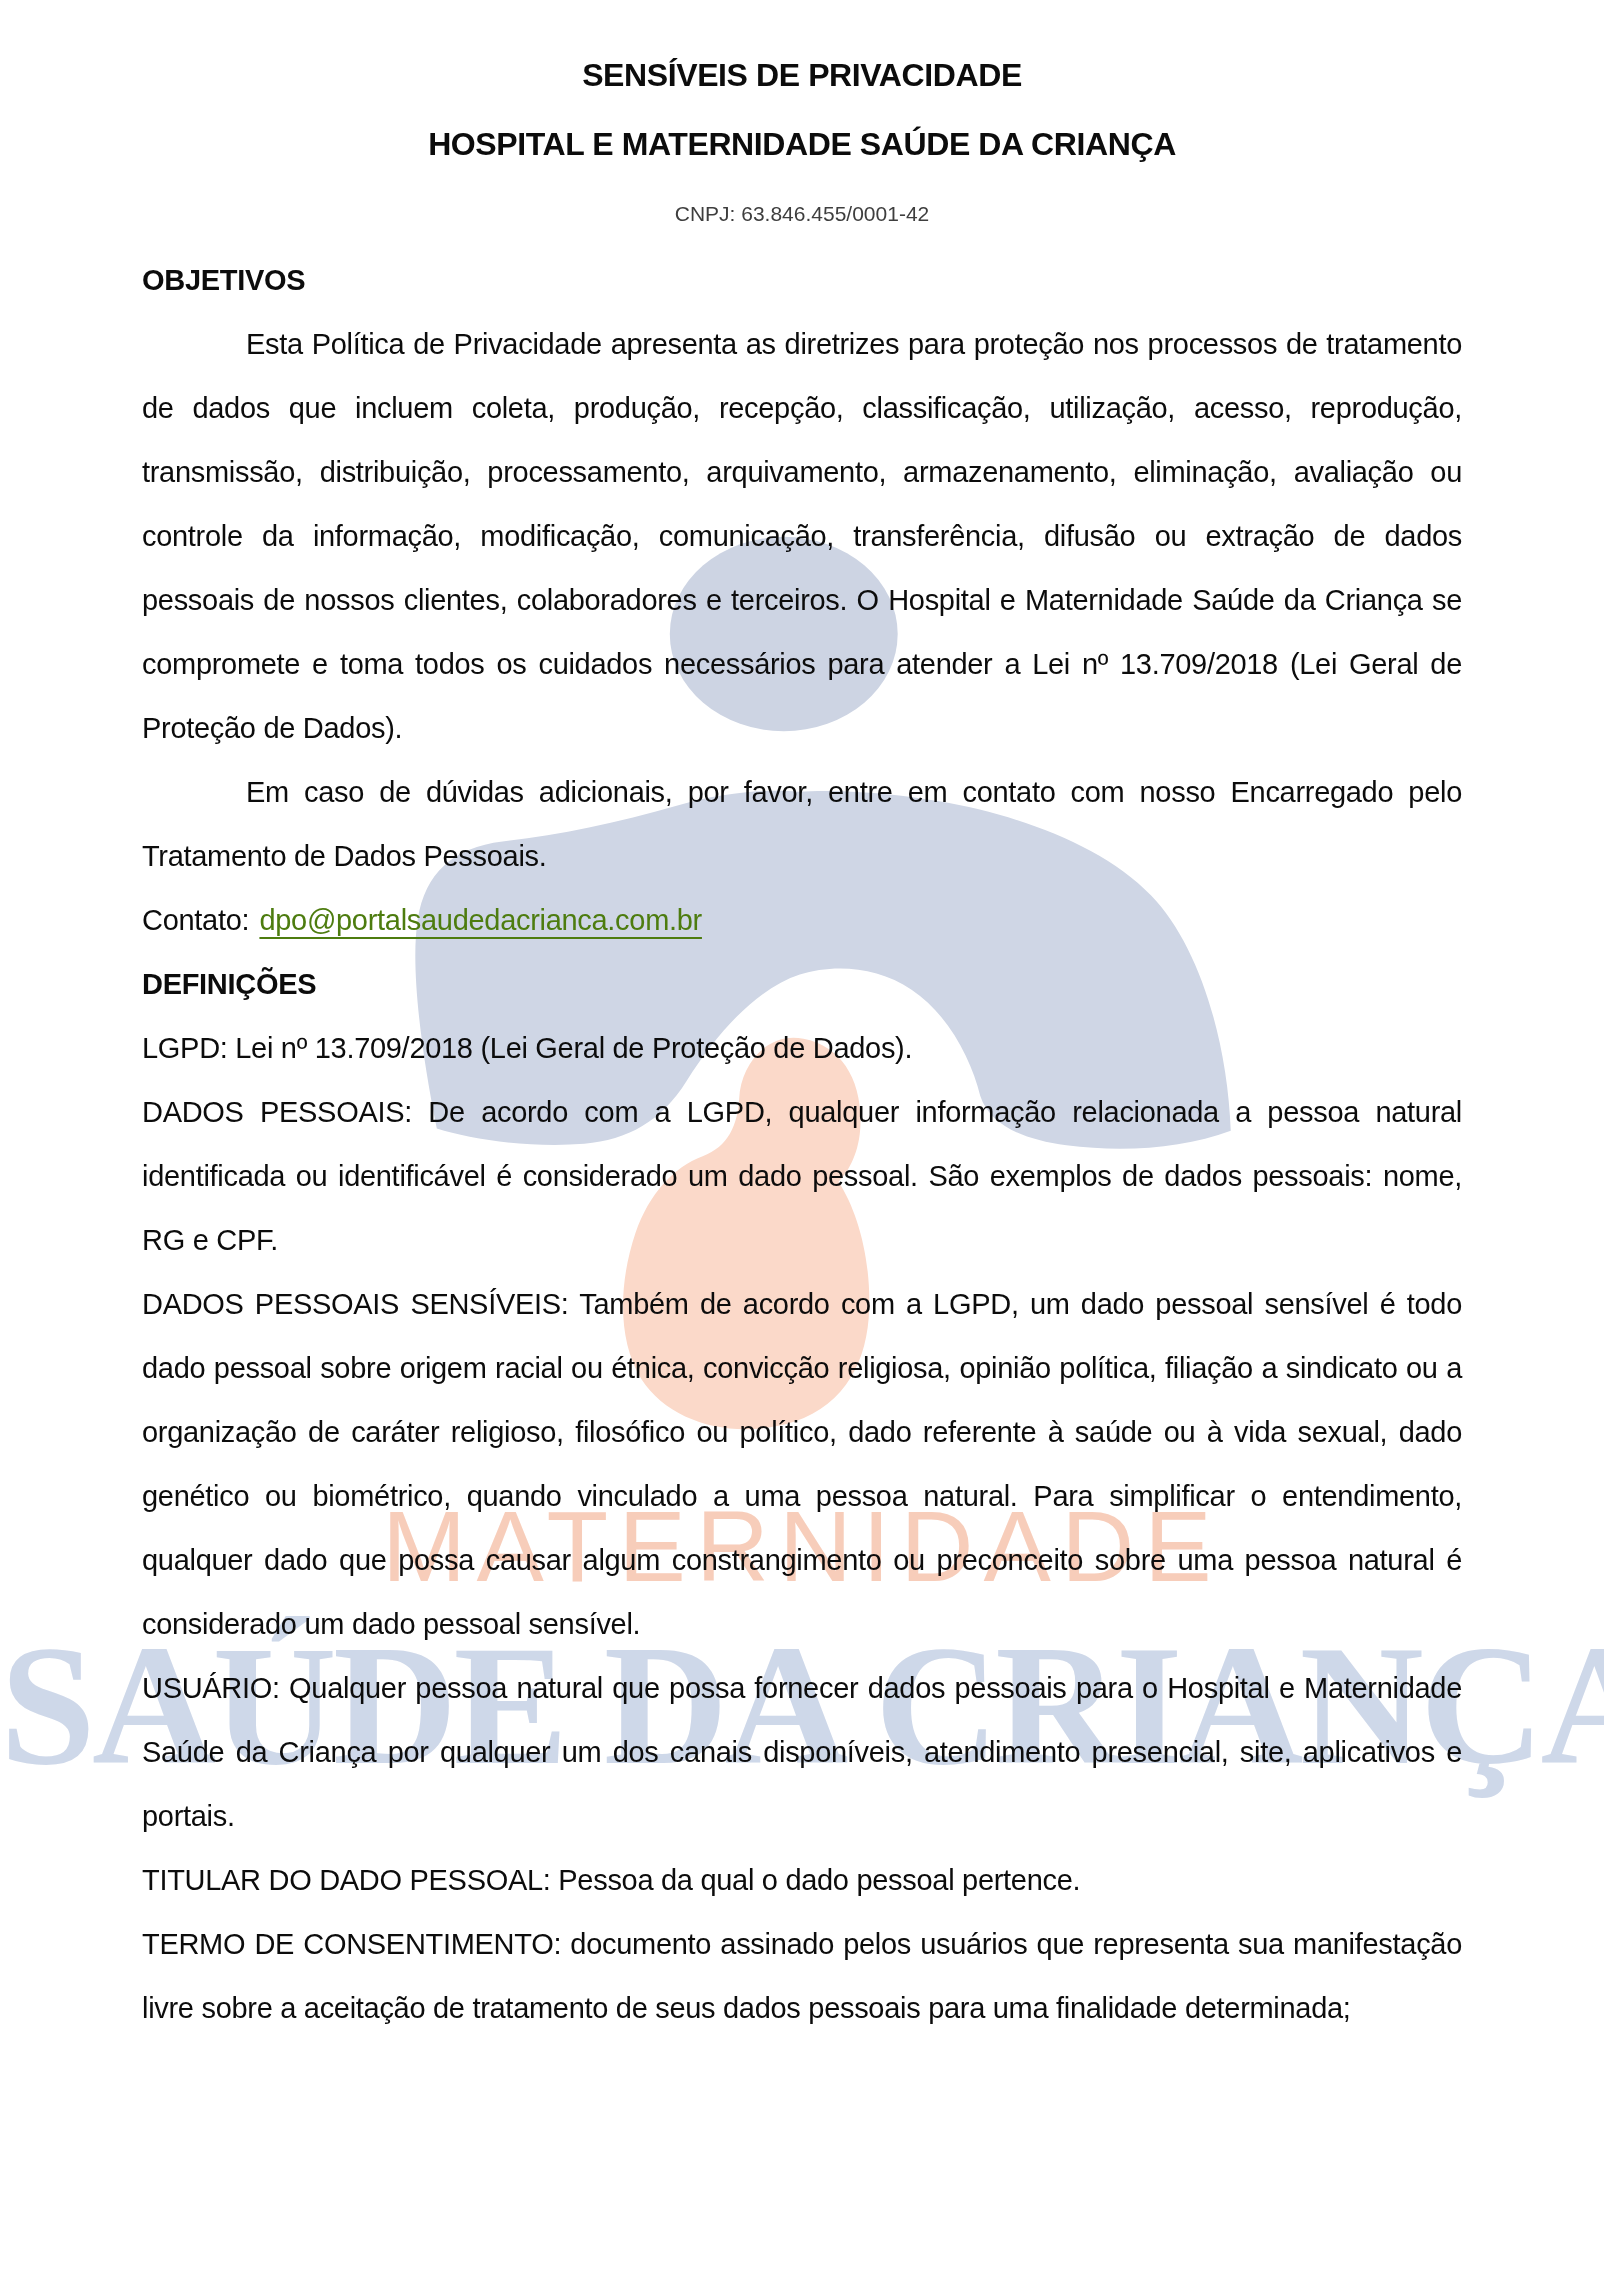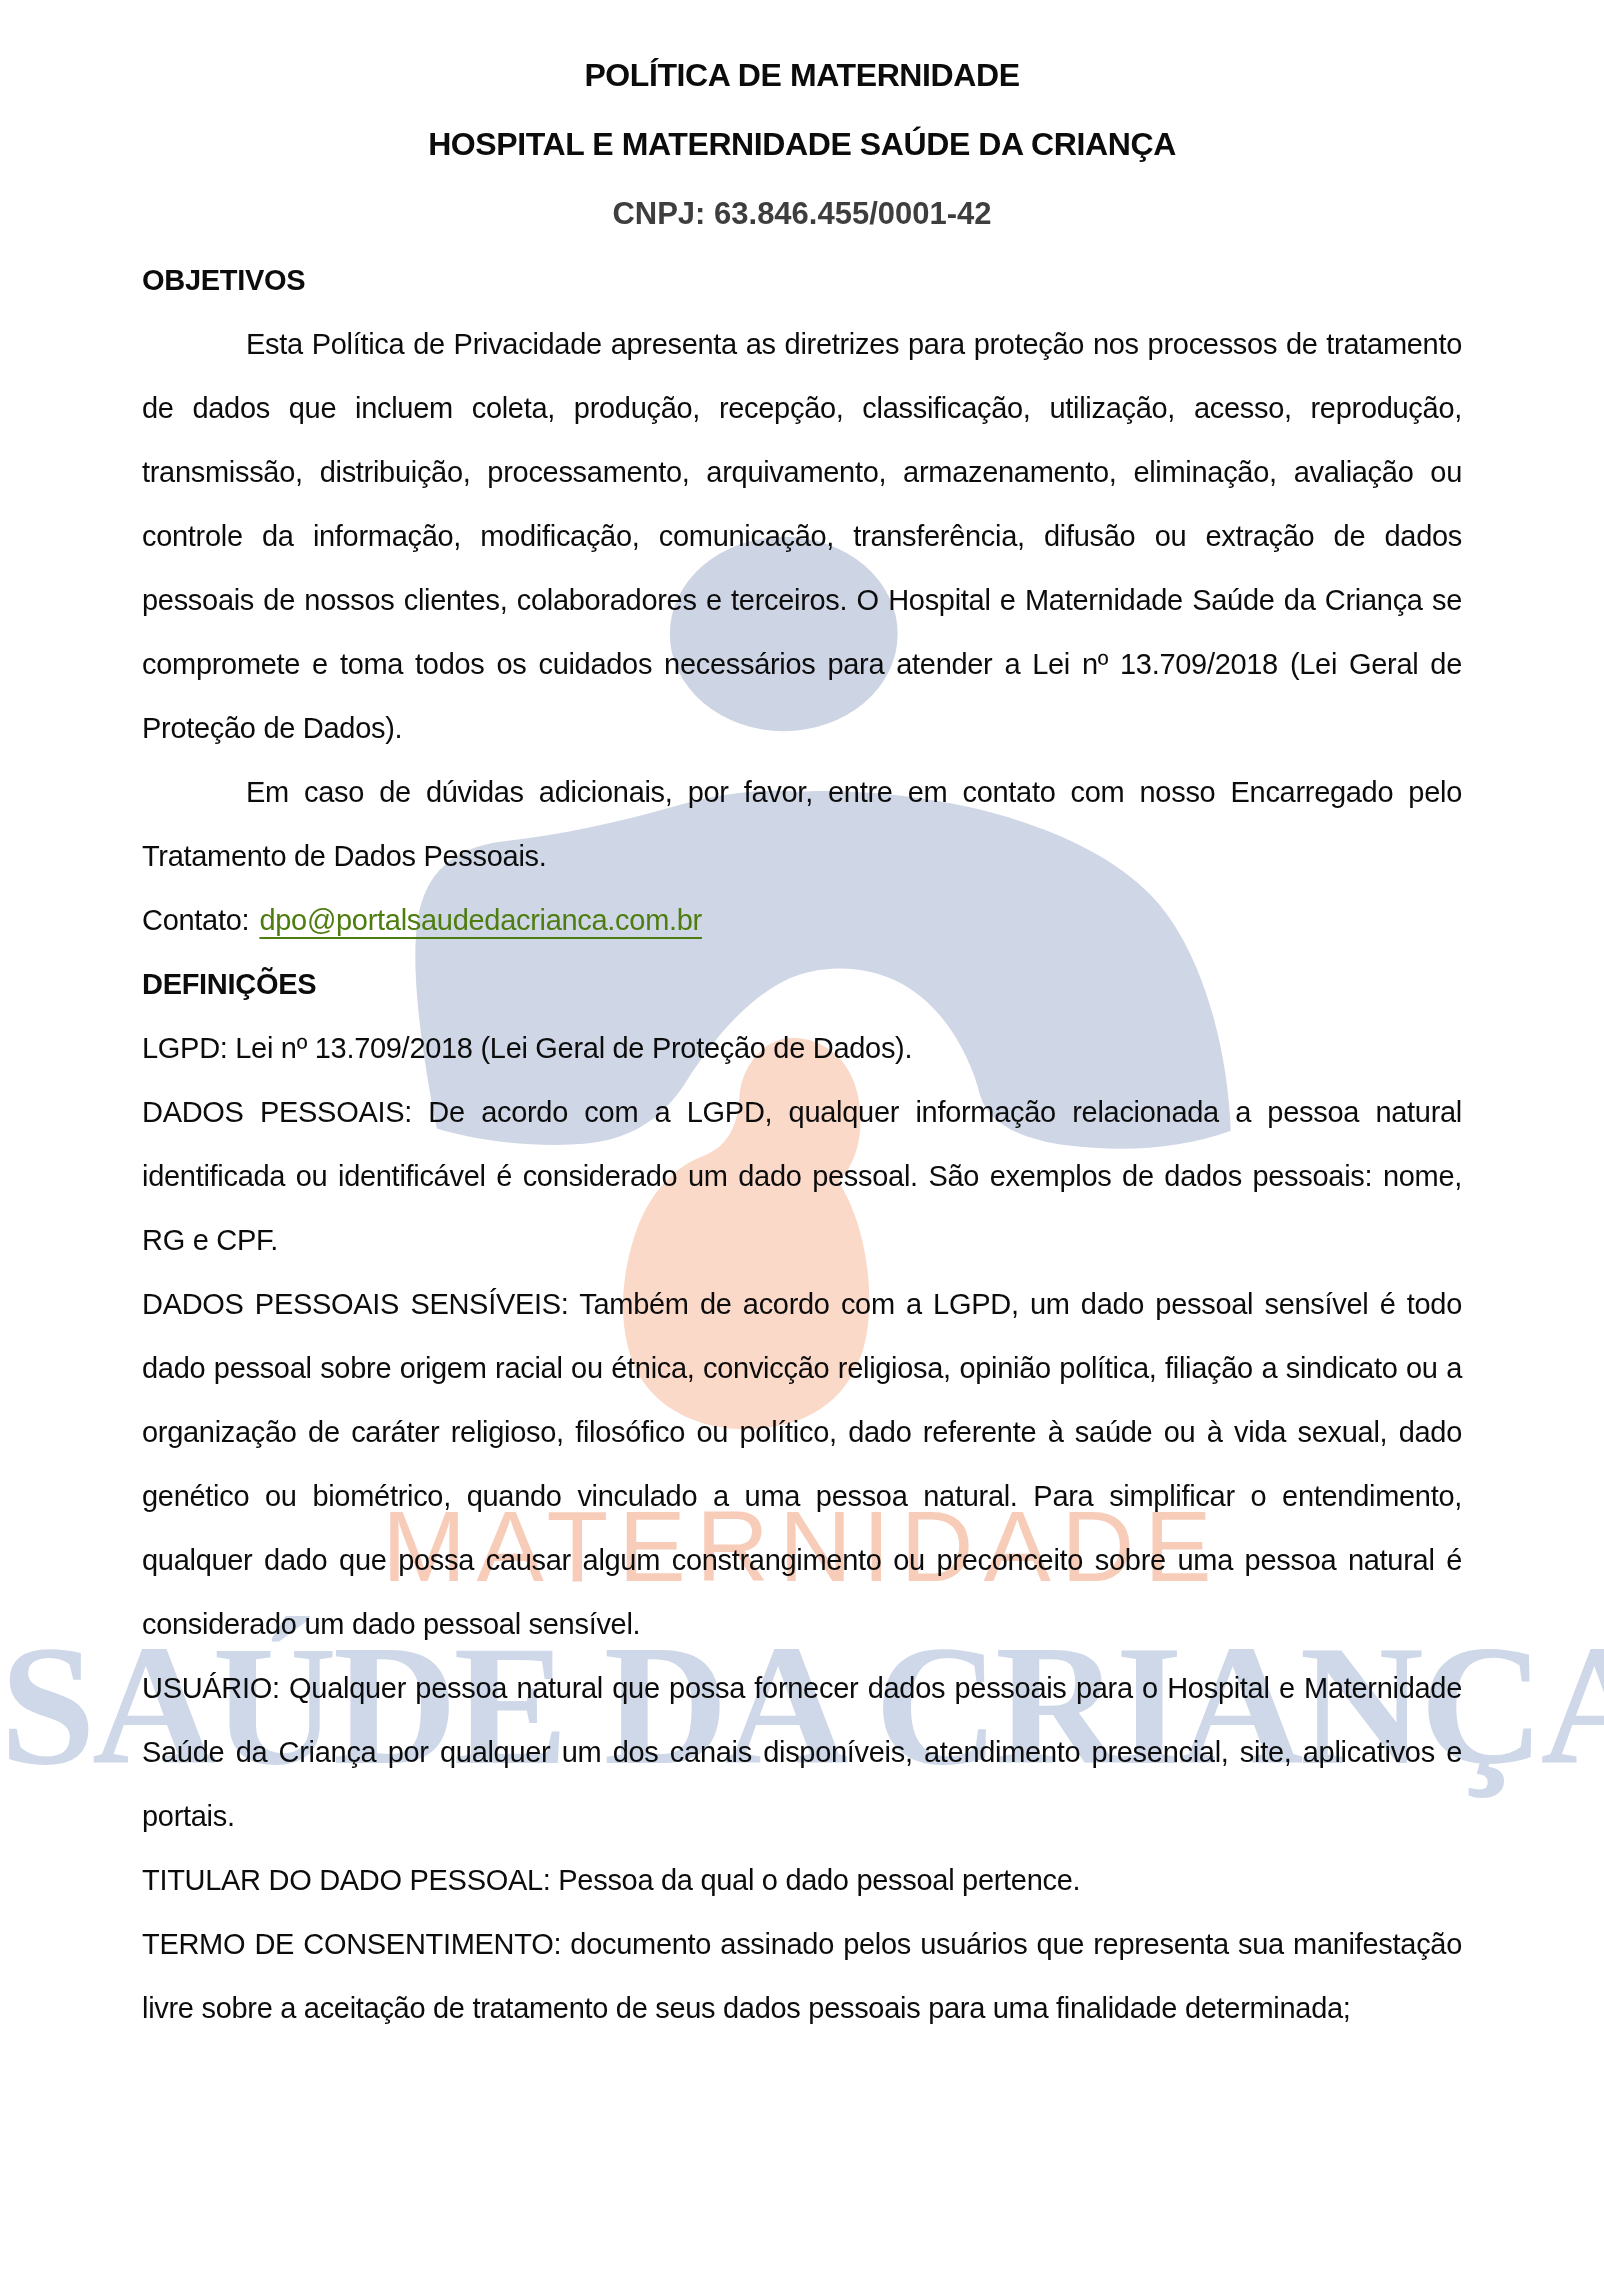--- a/index.html
+++ b/index.html
@@ -35,21 +35,21 @@
   .content {
     position: relative; z-index: 1;
     padding: 41px 142px 0 142px;
   }
   .doc-header { text-align: center; }
   .doc-title {
     margin: 0; font-size: 32px; font-weight: 700;
     line-height: 69px; letter-spacing: -0.4px;
   }
   .doc-cnpj {
-    margin: 0; font-size: 31px; font-weight: 700;
+    margin: 0; font-size: 21px; font-weight: 400;
     line-height: 69px; color: #3e3e3e;
   }
 
   .body-text { font-size: 29px; line-height: 64px; letter-spacing: -0.3px; }
   .body-text p { margin: 0; text-align: justify; }
   .sec-heading {
     margin: 0; font-size: 29px; font-weight: 700; text-align: left;
   }
   .mt-objetivos { margin-top: 57px; }
   .mt-definicoes { margin-top: 25px; }
@@ -101,21 +101,21 @@
         C 997 1570 1010 1540 1012 1504
         C 1014 1458 1050 1412 1100 1422 Z"></path>
     </svg>
     <div class="wm-word-top">MATERNIDADE</div>
     <div class="wm-word-bottom">SAÚDE DA CRIANÇA</div>
   </div>
 
   <div class="content">
 
     <div class="doc-header">
-      <h1 class="doc-title">POLÍTICA DE MATERNIDADE</h1>
+      <h1 class="doc-title">SENSÍVEIS DE PRIVACIDADE</h1>
       <h2 class="doc-title">HOSPITAL E MATERNIDADE SAÚDE DA CRIANÇA</h2>
       <div class="doc-cnpj">CNPJ: 63.846.455/0001-42</div>
     </div>
 
     <div class="body-text">
 
       <p class="sec-heading mt-objetivos">OBJETIVOS</p>
 
       <p class="first-indent">Esta Política de Privacidade apresenta as diretrizes para proteção nos processos de tratamento de dados que incluem coleta, produção, recepção, classificação, utilização, acesso, reprodução, transmissão, distribuição, processamento, arquivamento, armazenamento, eliminação, avaliação ou controle da informação, modificação, comunicação, transferência, difusão ou extração de dados pessoais de nossos clientes, colaboradores e terceiros. O Hospital e Maternidade Saúde da Criança se compromete e toma todos os cuidados necessários para atender a Lei nº 13.709/2018 (Lei Geral de Proteção de Dados).</p>
 

